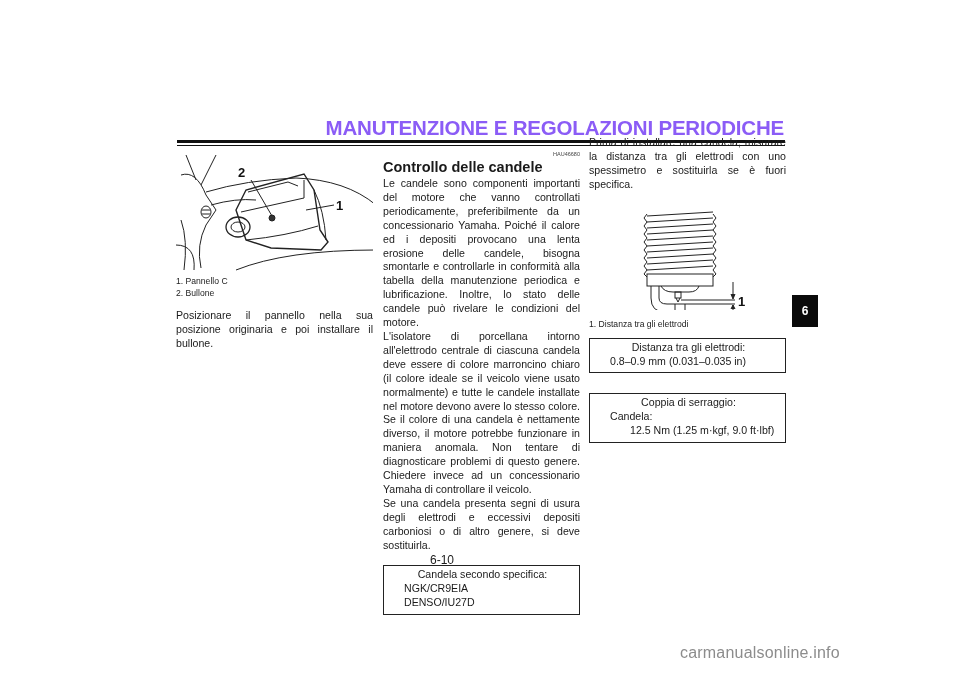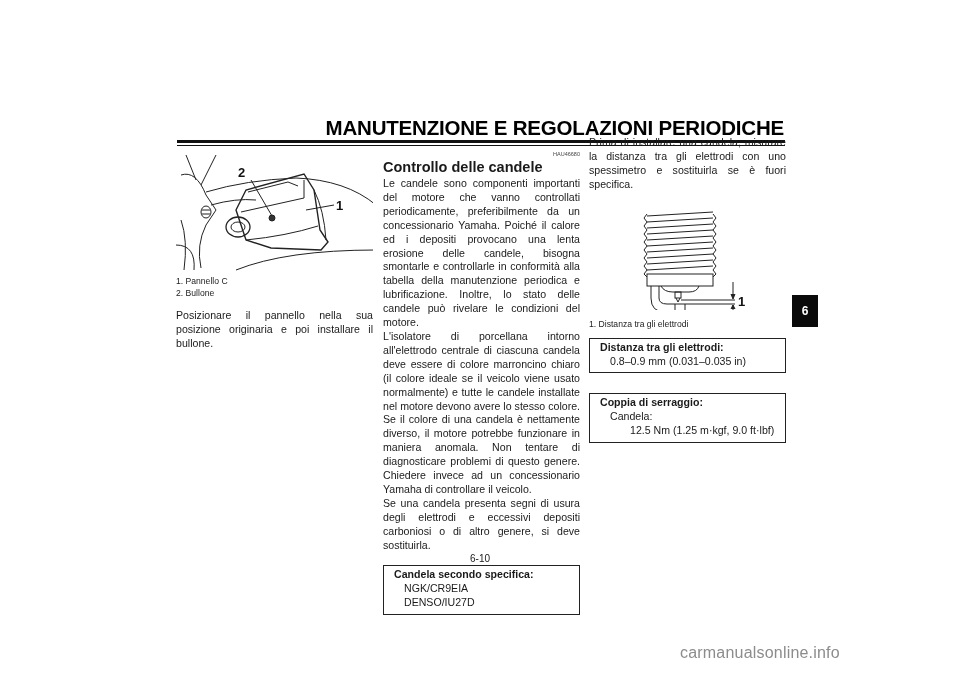--- a/index.html
+++ b/index.html
@@ -2,49 +2,49 @@
 <html><head>
   <meta charset="utf-8">
   <style>
     * { box-sizing: border-box; margin: 0; padding: 0; }
     html, body { width: 960px; height: 678px; background: #ffffff; overflow: hidden; }
     body { position: relative; font-family: "Liberation Sans", sans-serif; color: #1a1a1a; }
 
     .page-header-title {
       position: absolute; left: 300px; top: 116px; width: 484px;
       text-align: right; font-weight: bold; font-size: 20.5px; letter-spacing: -0.2px;
-      color: #000000;
+      color: #8b5cf6;
     }
     .rule-thick { position: absolute; left: 177px; top: 140px; width: 608px; height: 3px; background: #111; }
     .rule-thin { position: absolute; left: 177px; top: 144.5px; width: 608px; height: 1px; background: #111; }
 
     .col { position: absolute; font-size: 10.6px; line-height: 13.9px; }
     .col-left { left: 176px; top: 150px; width: 197px; }
     .col-mid { left: 383px; top: 150px; width: 197px; }
     .col-right { left: 589px; top: 136px; width: 197px; }
 
     .justify { text-align: justify; }
     .para { display: block; }
 
     .figure { width: 197px; height: 125px; position: relative; }
     .caption { font-size: 8.6px; line-height: 12px; color: #222; }
     .subheading { text-decoration: underline; }
 
     .code-tag { font-size: 5.5px; color: #444; text-align: right; height: 8px; line-height: 8px; }
     .section-title { font-size: 14.5px; font-weight: bold; line-height: 18px; margin-bottom: 1px; }
 
     .spec-box { border: 1.5px solid #222; padding: 2px 8px 4px 10px; margin: 0; }
-    .spec-box .spec-title { font-weight: bold; }
+    .spec-box .spec-title { font-weight: normal; text-align: center; }
     .indent1 { padding-left: 10px; }
     .indent2 { padding-left: 30px; }
 
     .nota-row { display: flex; align-items: flex-end; font-weight: bold; font-size: 12.5px; line-height: 14px; }
     .nota-line { flex: 1; border-bottom: 1px solid #222; margin-left: 4px; margin-bottom: 2px; }
 
-    .page-number { position: absolute; left: 430px; top: 553px; width: 100px; text-align: center; font-size: 10px; }
+    .page-number { position: absolute; left: 430px; top: 553px; width: 100px; text-align: left; font-size: 12px; }
 
     .chapter-tab {
       position: absolute; left: 792px; top: 295px; width: 26px; height: 32px;
       background: #0a0a0a; color: #fff; font-weight: bold; font-size: 12px;
       display: flex; align-items: center; justify-content: center;
     }
 
     .watermark { position: absolute; left: 680px; top: 644px; font-size: 16px; color: #8c8c8c; letter-spacing: 0.2px; }
   </style>
 </head>

